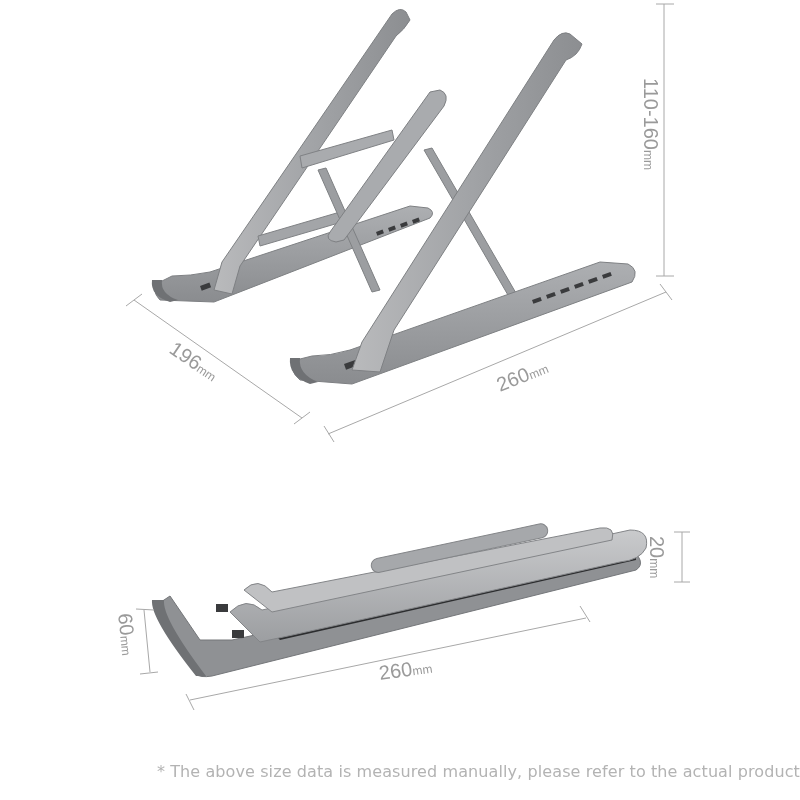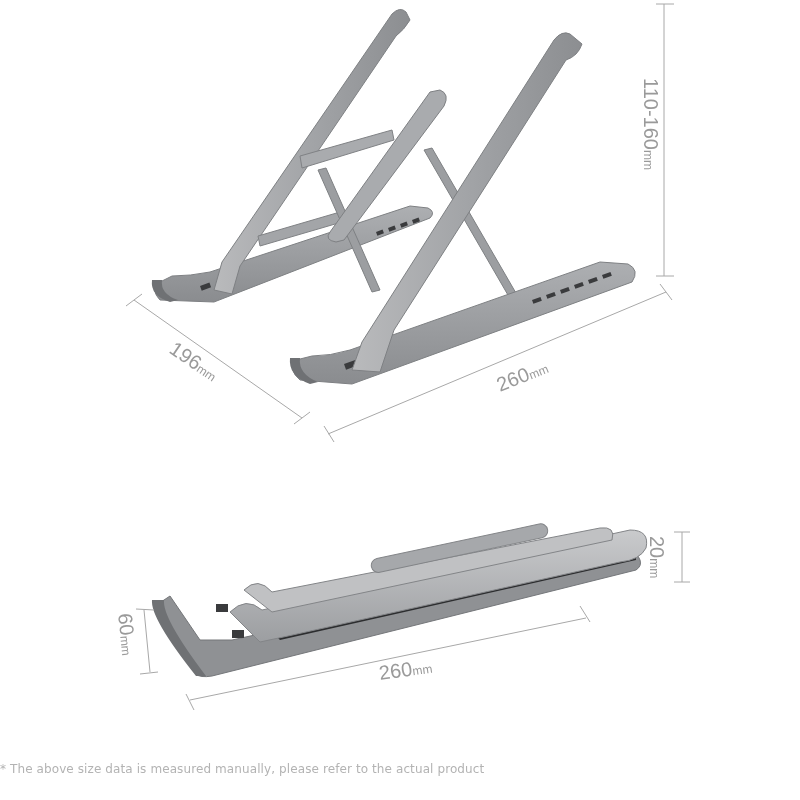--- a/index.html
+++ b/index.html
@@ -1,22 +1,22 @@
 <!DOCTYPE html>
 <html><head>
   <meta charset="utf-8">
   <style>
     html, body { margin: 0; padding: 0; background: #ffffff; }
     body { width: 800px; height: 800px; position: relative; overflow: hidden; font-family: "Liberation Sans", sans-serif; }
     .canvas { position: absolute; left: 0; top: 0; width: 800px; height: 800px; }
     .dim-text { fill: #9a9a9a; font-family: "Liberation Sans", sans-serif; font-size: 20px; }
     .dim-unit { font-size: 12px; }
     .note {
-      position: absolute; left: 0; top: 762px; width: 800px; text-align: left;
-      color: #b3b3b3; font-size: 12px; font-family: "DejaVu Sans", sans-serif; letter-spacing: 0.1px;
+      position: absolute; left: 0; top: 762px; width: 800px; text-align: right;
+      color: #b3b3b3; font-size: 16px; font-family: "DejaVu Sans", sans-serif; letter-spacing: 0.1px;
     }
   </style>
 </head>
 <body>
 
 <svg class="canvas" viewBox="0 0 800 800" xmlns="http://www.w3.org/2000/svg">
   <defs>
     <linearGradient id="armGrad" x1="0" y1="0" x2="1" y2="0">
       <stop offset="0" stop-color="#b9babc"></stop>
       <stop offset="0.5" stop-color="#a2a4a7"></stop>

